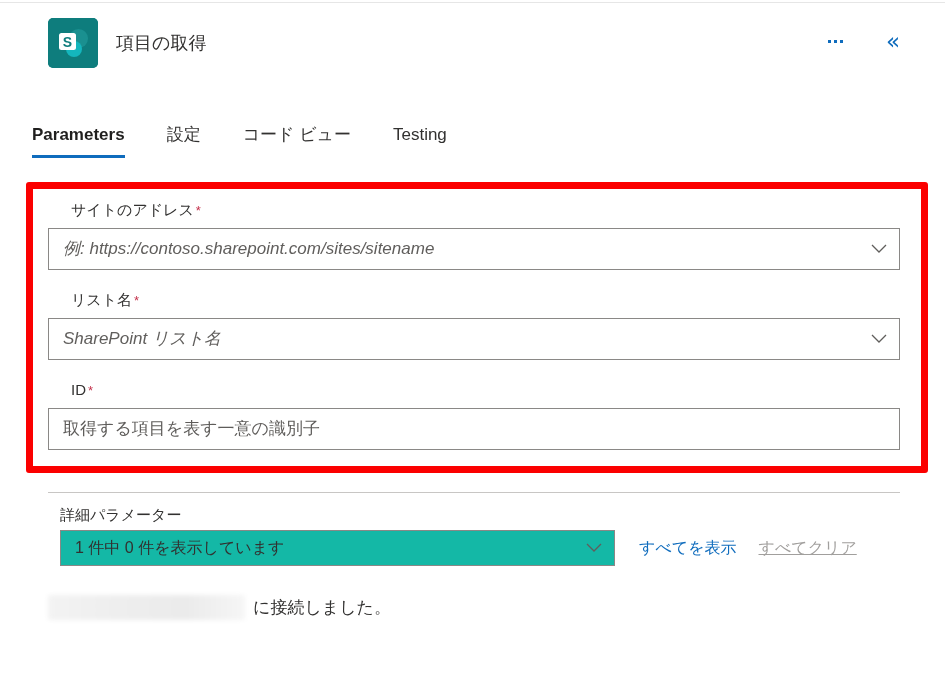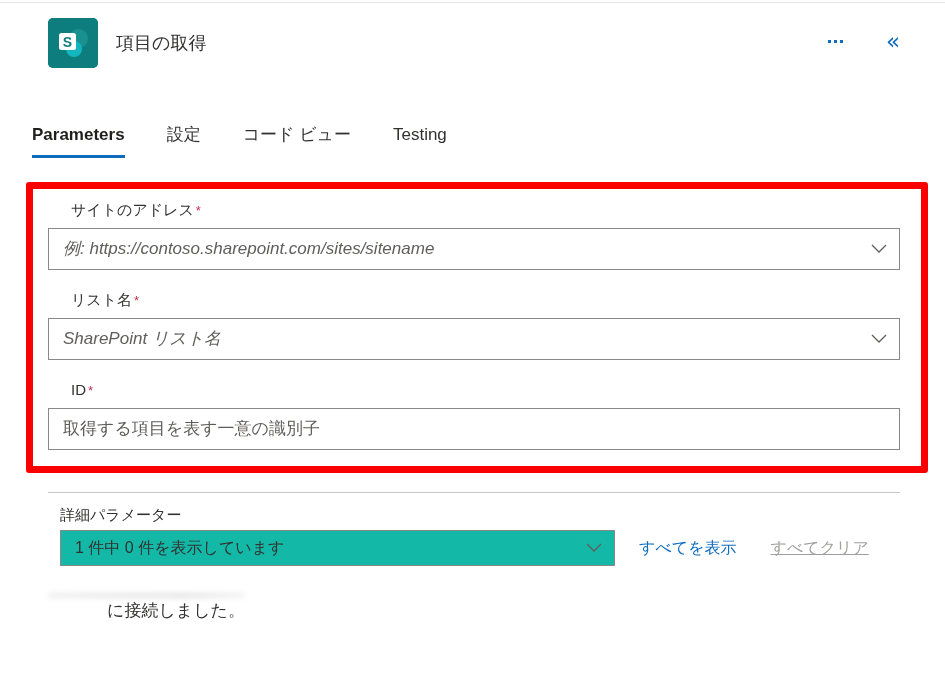--- a/index.html
+++ b/index.html
@@ -216,44 +216,43 @@
     cursor: pointer;
   }
   .adv-select .input-text {
     font-size: 16px;
     color: #323130;
     line-height: 34px;
   }
   .adv-links {
     display: flex;
     margin-left: 24px;
-    gap: 34px;
+    gap: 22px;
   }
   .link-blue {
     font-size: 16px;
     color: #0f6cbd;
     cursor: pointer;
     white-space: nowrap;
   }
   .link-disabled {
     font-size: 16px;
     color: #a19f9d;
     text-decoration: underline;
     white-space: nowrap;
     cursor: default;
   }
 
   
   .conn-row {
     position: absolute;
     left: 48px; top: 592px;
     display: flex;
-    align-items: flex-end;
+    align-items: center;
     height: 30px;
-    flex-direction: column;
   }
   .redacted {
     width: 197px;
     height: 25px;
     background: linear-gradient(90deg,#f3f3f3 0%, #eeeeee 35%, #ebebeb 70%, #f6f6f6 100%);
     filter: blur(2px);
     border-radius: 2px;
   }
   .conn-text {
     font-size: 17px;

